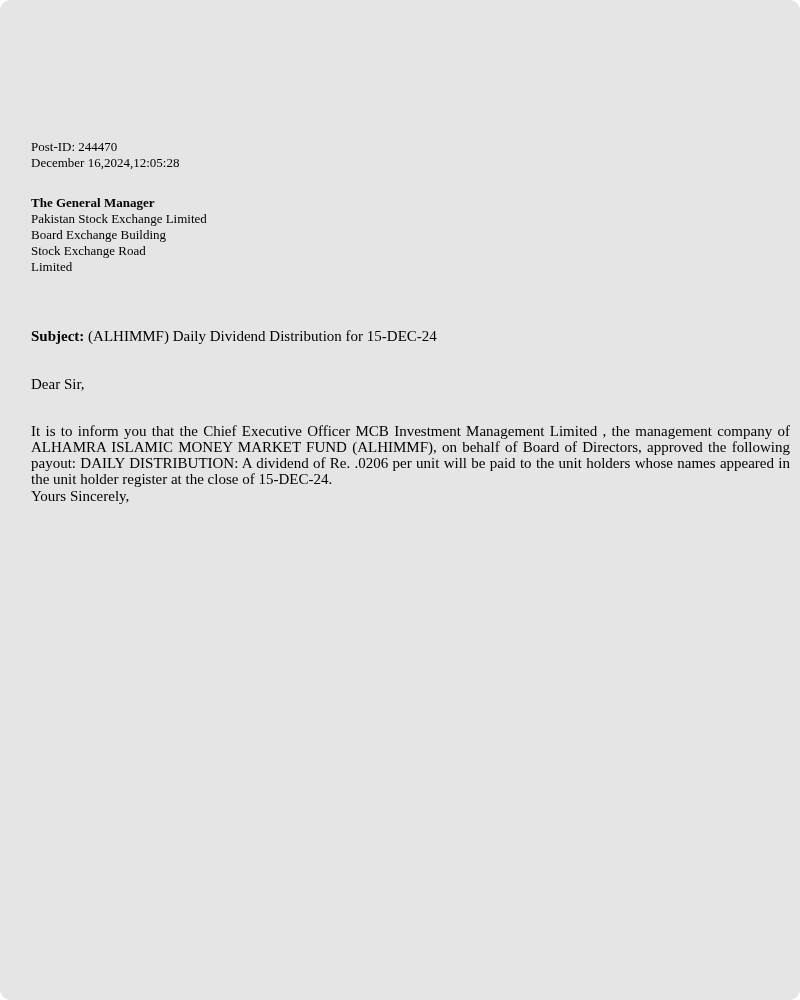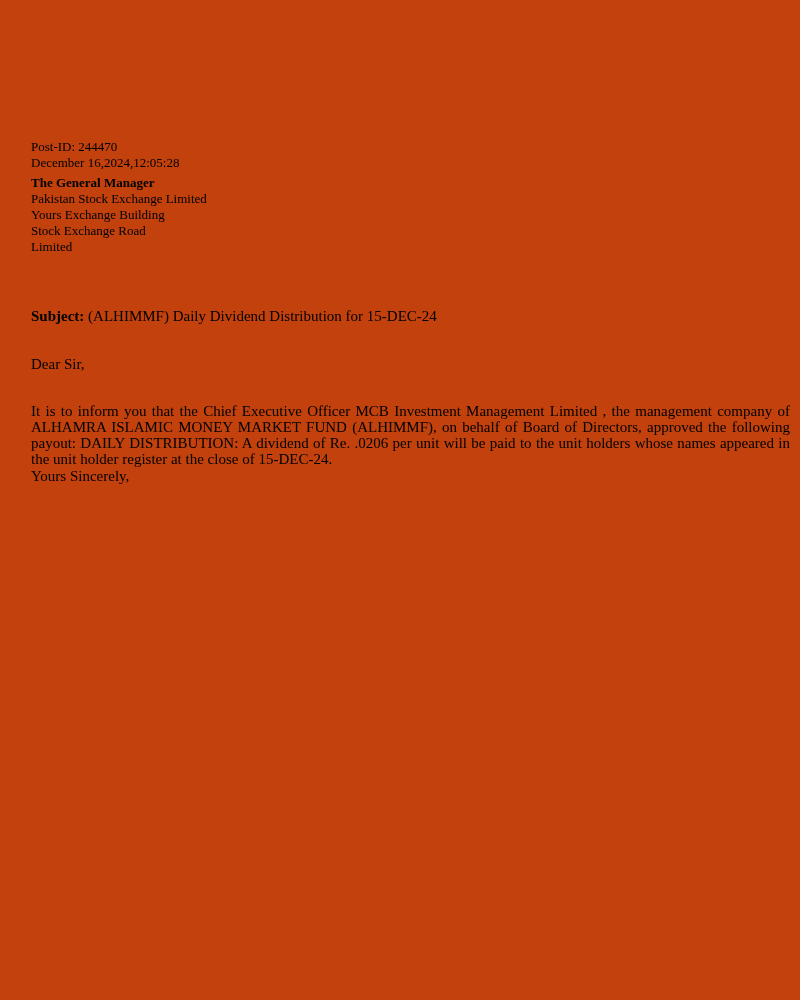--- a/index.html
+++ b/index.html
@@ -7,35 +7,36 @@
     width: 800px;
     height: 1000px;
     background: #ffffff;
     font-family: "Liberation Serif", "DejaVu Serif", serif;
     color: #000000;
   }
   .page {
     position: relative;
     width: 800px;
     height: 1000px;
-    background: #c2410c;
+    background: #e5e5e5;
     overflow: hidden;
+    border-radius: 11px;
   }
   .content {
     position: absolute;
     left: 31px;
     right: 10px;
     top: 139px;
   }
   .meta-line {
     font-size: 13px;
     line-height: 16px;
   }
   .recipient-block {
-    margin-top: 4px;
+    margin-top: 24px;
   }
   .recipient-line {
     font-size: 13px;
     line-height: 16px;
   }
   .recipient-name {
     font-weight: bold;
   }
   .subject-line {
     margin-top: 52px;
@@ -70,21 +71,21 @@
   <div class="content">
 
     <div class="meta-block">
       <div class="meta-line">Post-ID: 244470</div>
       <div class="meta-line">December 16,2024,12:05:28</div>
     </div>
 
     <div class="recipient-block">
       <div class="recipient-line recipient-name">The General Manager</div>
       <div class="recipient-line">Pakistan Stock Exchange Limited</div>
-      <div class="recipient-line">Yours Exchange Building</div>
+      <div class="recipient-line">Board Exchange Building</div>
       <div class="recipient-line">Stock Exchange Road</div>
       <div class="recipient-line">Limited</div>
     </div>
 
     <div class="subject-line">
       <span class="subject-label">Subject:</span>
       <span class="subject-text">(ALHIMMF) Daily Dividend Distribution for 15-DEC-24</span>
     </div>
 
     <div class="salutation">Dear Sir,</div>

